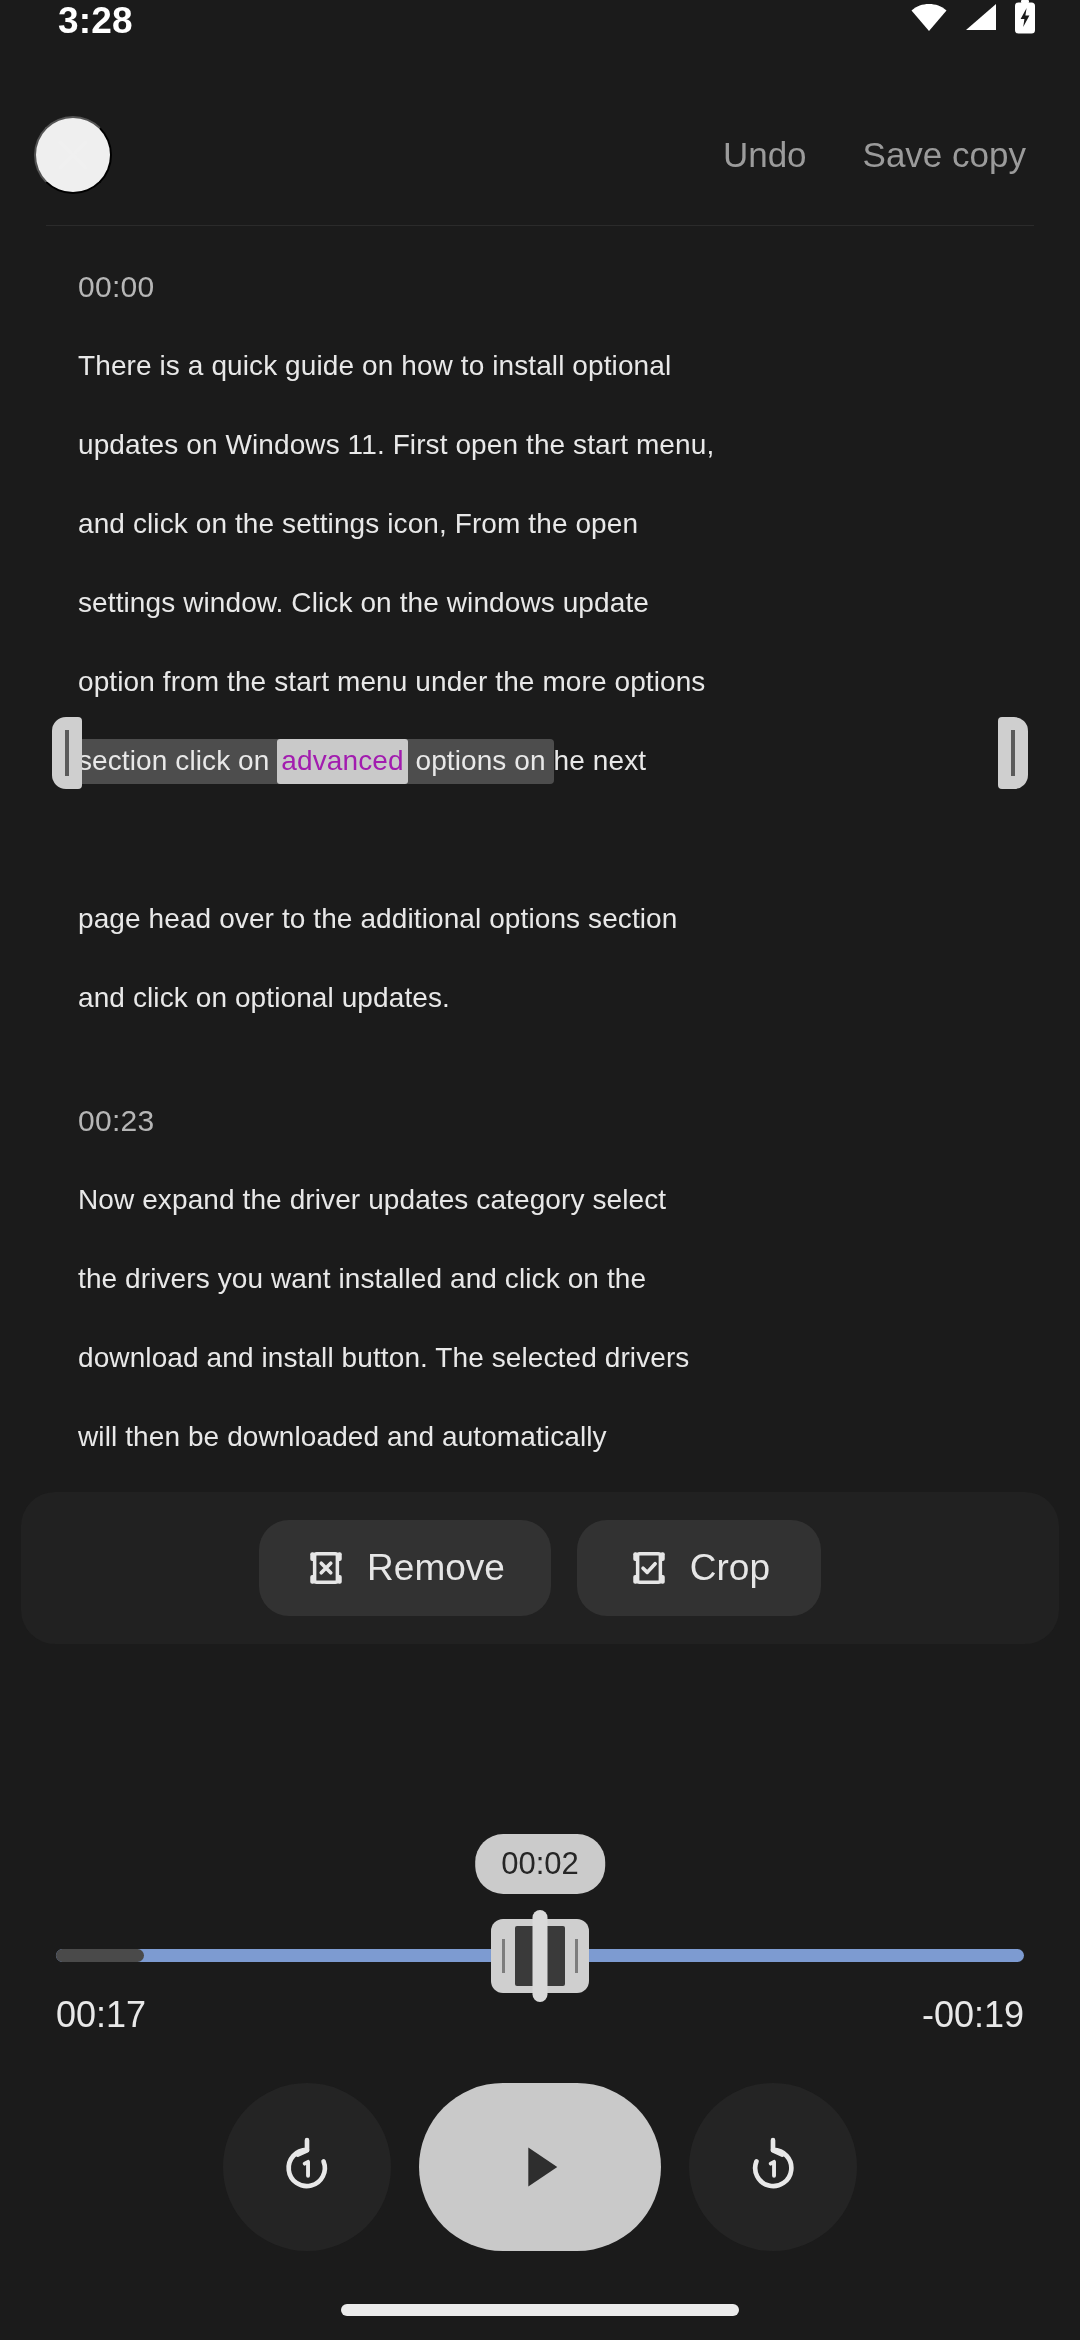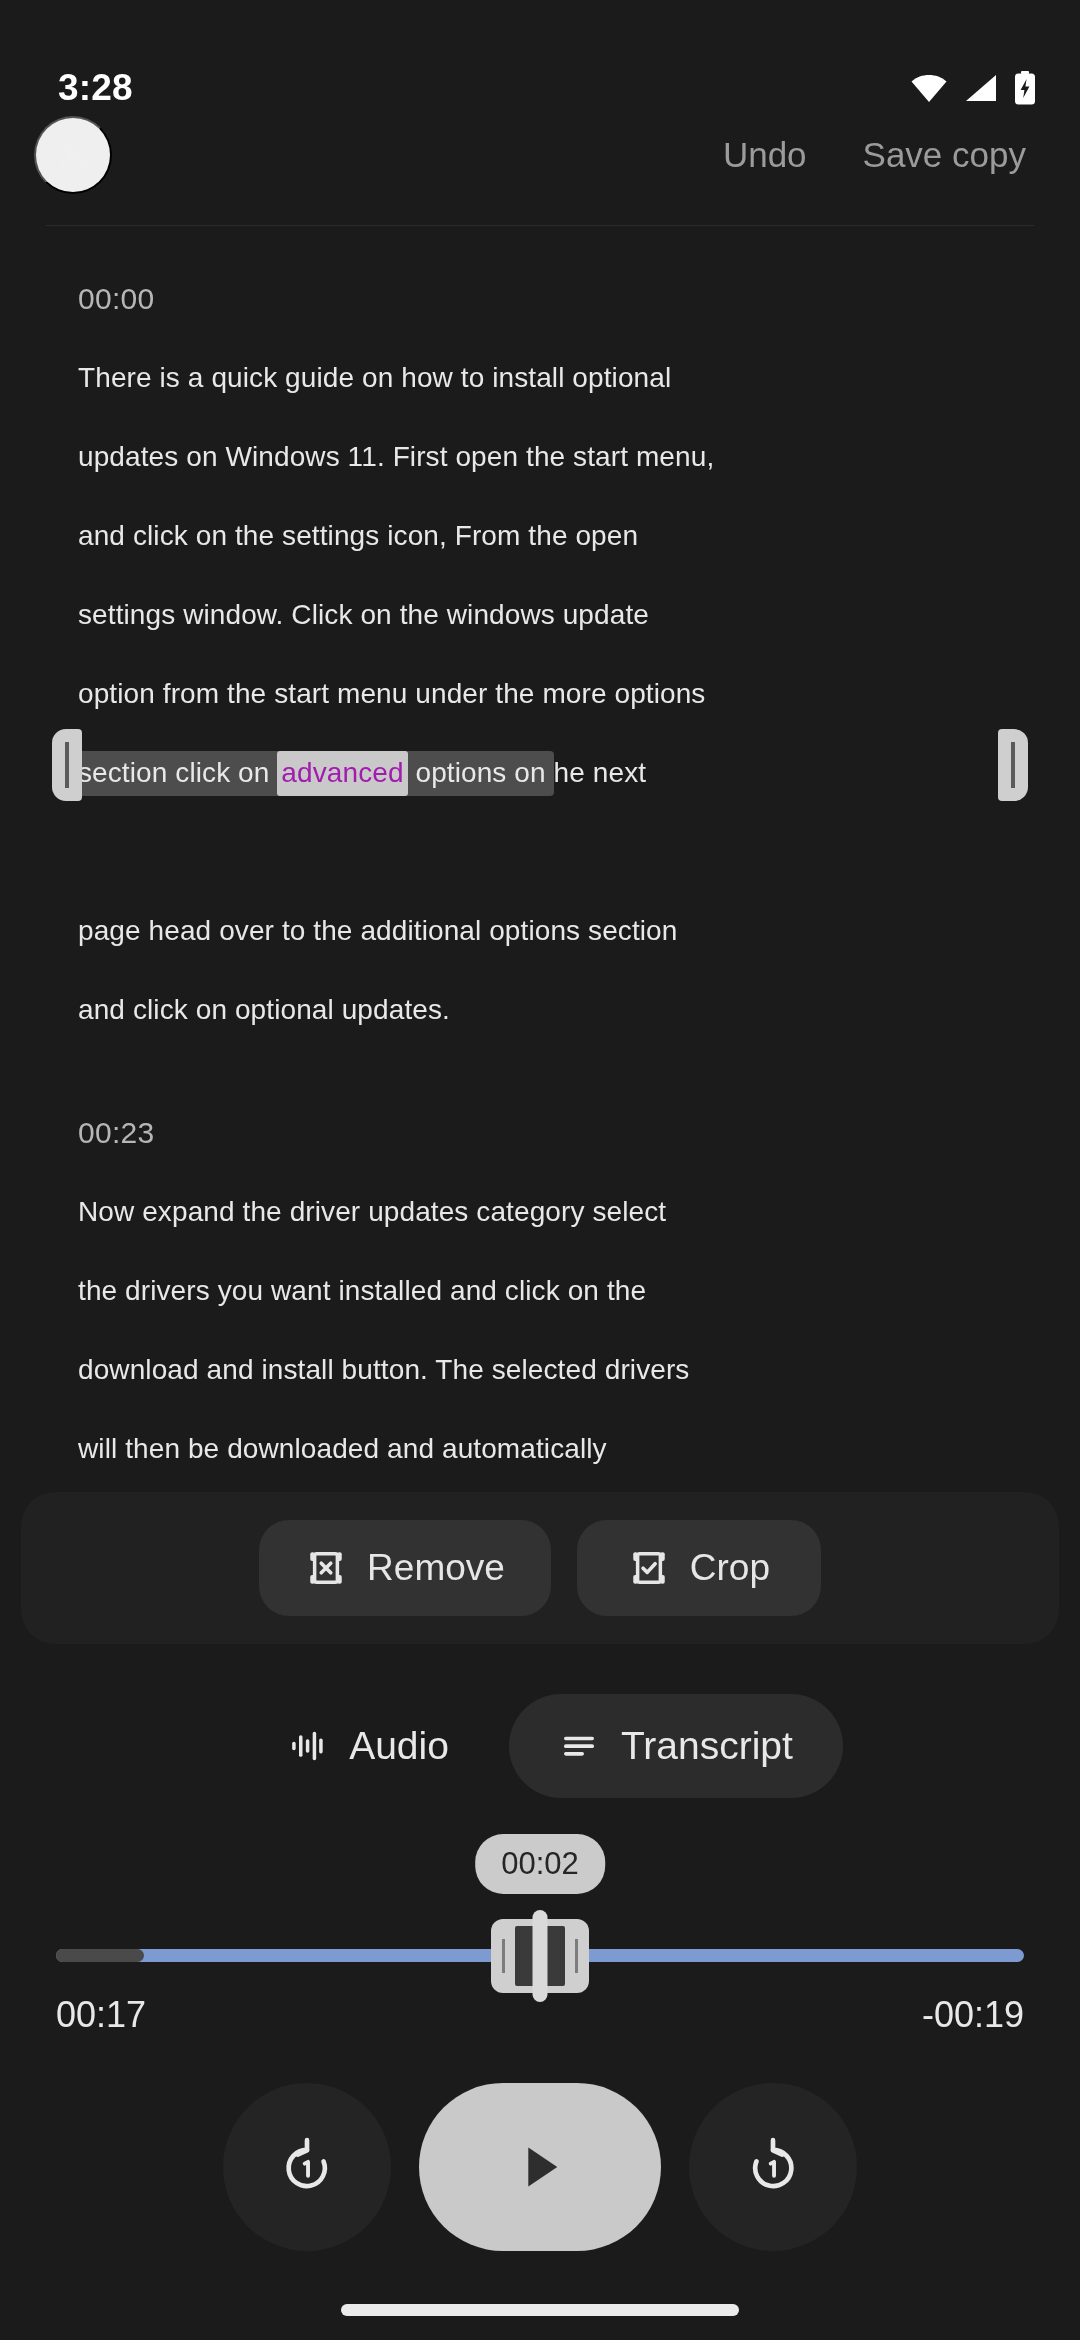--- a/index.html
+++ b/index.html
@@ -12,23 +12,22 @@
   #app {
     position:relative;
     width:1080px; height:2340px;
     background:#1b1b1b;
     color:#e3e3e3;
   }
 
   
   .statusbar {
     position:absolute; top:0; left:0; width:1080px; height:80px;
-    display:flex; align-items:center; justify-content:space-between;
+    display:flex; align-items:flex-start; justify-content:space-between;
     padding:0 44px 0 58px;
-    margin-top:48px;
   }
   .status-clock {
     font-size:37px; font-weight:700; color:#ffffff; letter-spacing:0.2px;
   }
   .status-icons { display:flex; align-items:center; gap:17px; }
   .ico-wifi { width:36px; height:27px; display:block; }
   .ico-signal { width:33px; height:28px; display:block; }
   .ico-batt { width:22px; height:34px; display:block; }
 
   
@@ -55,21 +54,21 @@
   .transcript-wrap {
     position:absolute; top:225px; left:0; width:1080px; height:1245px;
     overflow:hidden;
   }
   .divider-top {
     position:absolute; top:0; left:46px; width:988px; height:1px;
     background:#2b2b2b;
   }
   .seg { padding:0 78px 0 78px; }
   .seg-time {
-    font-size:30px; color:#b6b6b6; padding-top:57px; padding-bottom:22px;
+    font-size:30px; color:#b6b6b6; padding-top:45px; padding-bottom:22px;
     letter-spacing:0.3px;
   }
   .seg-body {
     font-size:28px; line-height:79px; color:#e8e8e8; letter-spacing:0.1px;
   }
   .seg:first-child .seg-time { padding-top:50px; }
   .seg + .seg .seg-time { padding-top:67px; }
 
   
   .sel-line { position:relative; display:block; }
@@ -274,40 +273,20 @@
           <rect x="3" y="3" width="2.6" height="5" rx="1.1" fill="#e6e6e6"></rect>
           <rect x="3" y="16" width="2.6" height="5" rx="1.1" fill="#e6e6e6"></rect>
           <rect x="18.4" y="3" width="2.6" height="5" rx="1.1" fill="#e6e6e6"></rect>
           <rect x="18.4" y="16" width="2.6" height="5" rx="1.1" fill="#e6e6e6"></rect>
           <path d="M8.6 12.1 L11 14.5 L15.5 9.6" fill="none" stroke="#e6e6e6" stroke-width="2.1" stroke-linecap="round" stroke-linejoin="round"></path>
         </svg>
         <span class="chip-label">Crop</span>
       </button>
     </div>
 
-    <div class="mode-row">
-      <button class="mode-btn">
-        <svg width="40" height="40" viewBox="0 0 24 24">
-          <rect x="3.1" y="9.5" width="2.1" height="5" rx="1" fill="#e8e8e8"></rect>
-          <rect x="7.2" y="5.5" width="2.1" height="13" rx="1" fill="#e8e8e8"></rect>
-          <rect x="11.3" y="8" width="2.1" height="8" rx="1" fill="#e8e8e8"></rect>
-          <rect x="15.4" y="3.5" width="2.1" height="17" rx="1" fill="#e8e8e8"></rect>
-          <rect x="19.3" y="7.5" width="2.1" height="9" rx="1" fill="#e8e8e8"></rect>
-        </svg>
-        <span class="mode-label">Audio</span>
-      </button>
-      <button class="mode-btn active">
-        <svg width="40" height="40" viewBox="0 0 24 24">
-          <rect x="3" y="6.4" width="18" height="2.2" rx="1.1" fill="#e8e8e8"></rect>
-          <rect x="3" y="11" width="18" height="2.2" rx="1.1" fill="#e8e8e8"></rect>
-          <rect x="3" y="15.6" width="12" height="2.2" rx="1.1" fill="#e8e8e8"></rect>
-        </svg>
-        <span class="mode-label">Transcript</span>
-      </button>
-    </div>
 
     <div class="scrub-area">
       <div class="tooltip">00:02</div>
       <div class="track">
         <div class="track-played"></div>
       </div>
       <div class="range-sel">
         <div class="inner"></div>
         <div class="grip l"></div>
         <div class="grip r"></div>

